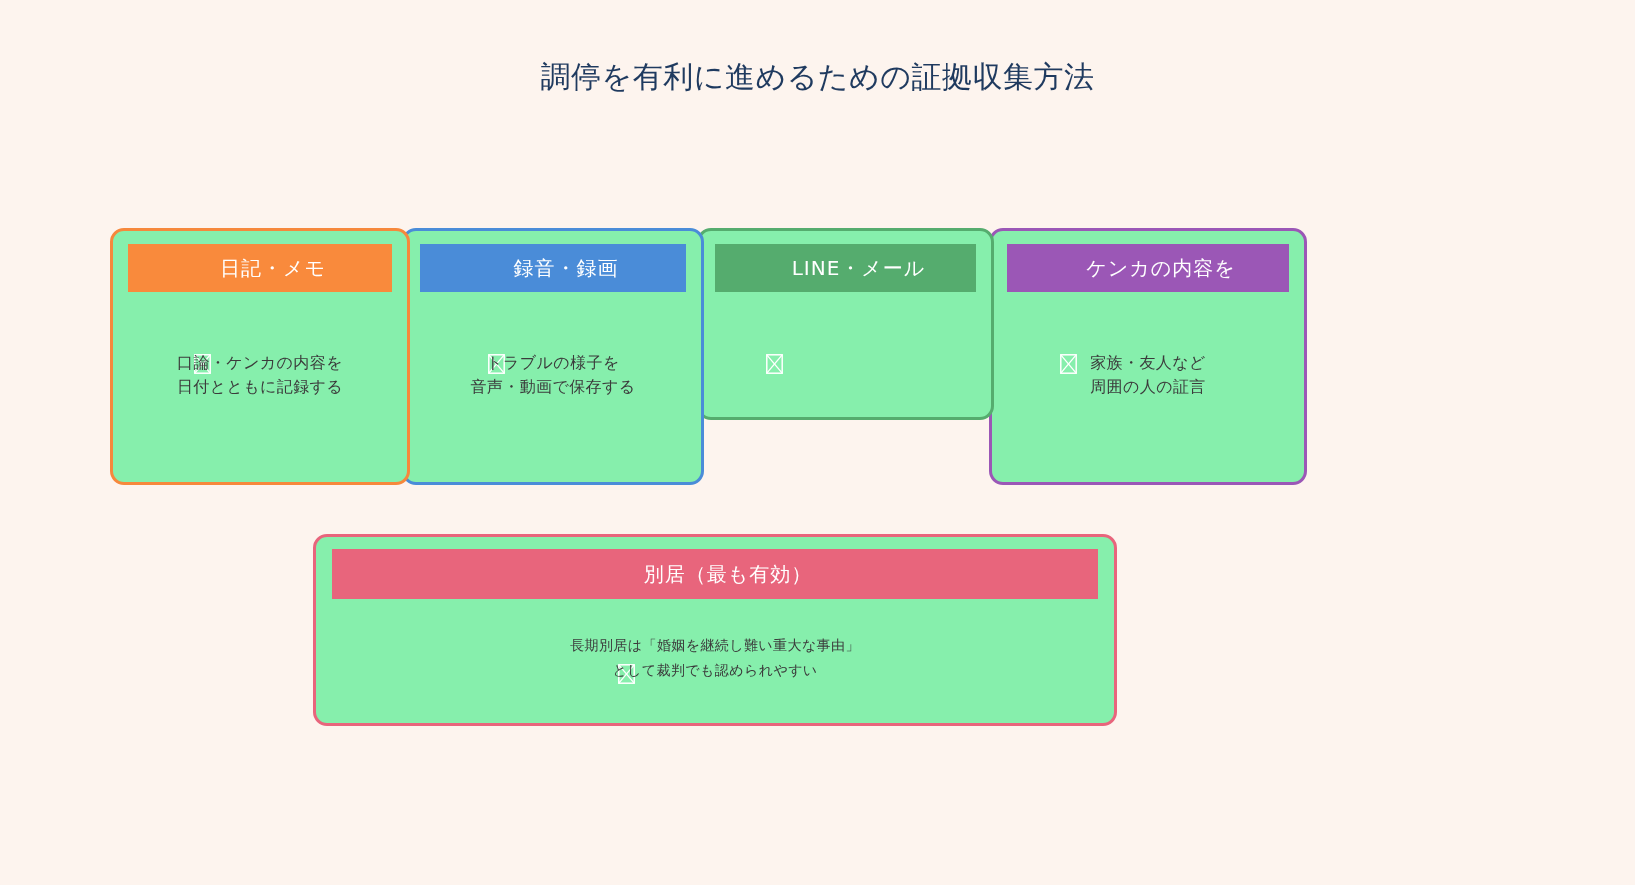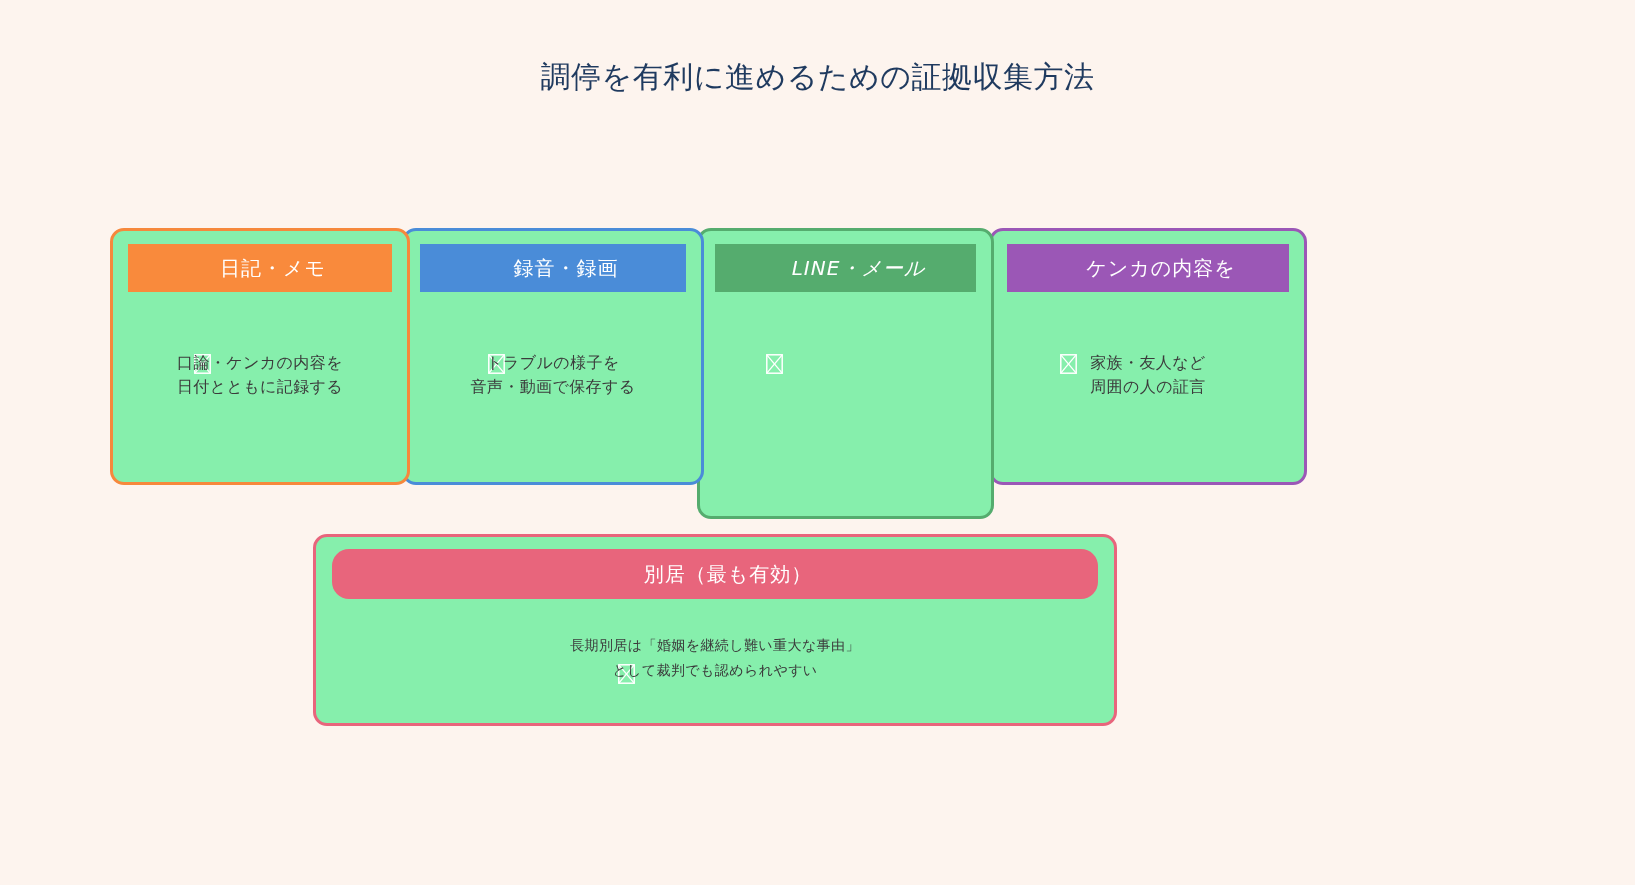--- a/index.html
+++ b/index.html
@@ -80,21 +80,21 @@
     margin-right: 9px;
     position: relative;
     vertical-align: -3px;
     flex: 0 0 auto;
   }
   .tofu svg { display: block; }
 
   
   #card-diary   { left: 110px;  top: 228px; width: 300px; height: 257px; border-color: #f6883c; z-index: 4; }
   #card-record  { left: 402px;  top: 228px; width: 302px; height: 257px; border-color: #4a8cd8; z-index: 3; }
-  #card-line    { left: 697px;  top: 228px; width: 297px; height: 291px; border-color: #55ac6e; z-index: 2; font-style: italic; }
+  #card-line    { left: 697px;  top: 228px; width: 297px; height: 192px; border-color: #55ac6e; z-index: 2; }
   #card-witness { left: 989px;  top: 228px; width: 318px; height: 257px; border-color: #9b57b6; z-index: 1; }
 
   #card-diary   .card-header { background: #f98a3c; }
   #card-record  .card-header { background: #4a8cd8; }
   #card-line    .card-header { background: #55ac6e; }
   #card-witness .card-header { background: #9b57b6; }
 
   
   #card-separation {
     left: 313px;
@@ -104,21 +104,20 @@
     border-color: #e8657c;
     z-index: 5;
   }
   #card-separation .card-header {
     background: #e8657c;
     height: 50px;
     line-height: 50px;
     top: 12px;
     left: 16px;
     right: 16px;
-    border-radius: 17px;
   }
   #card-separation .card-body {
     top: 96px;
     font-size: 14px;
     line-height: 25px;
   }
 </style>
 </head>
 <body>
 

